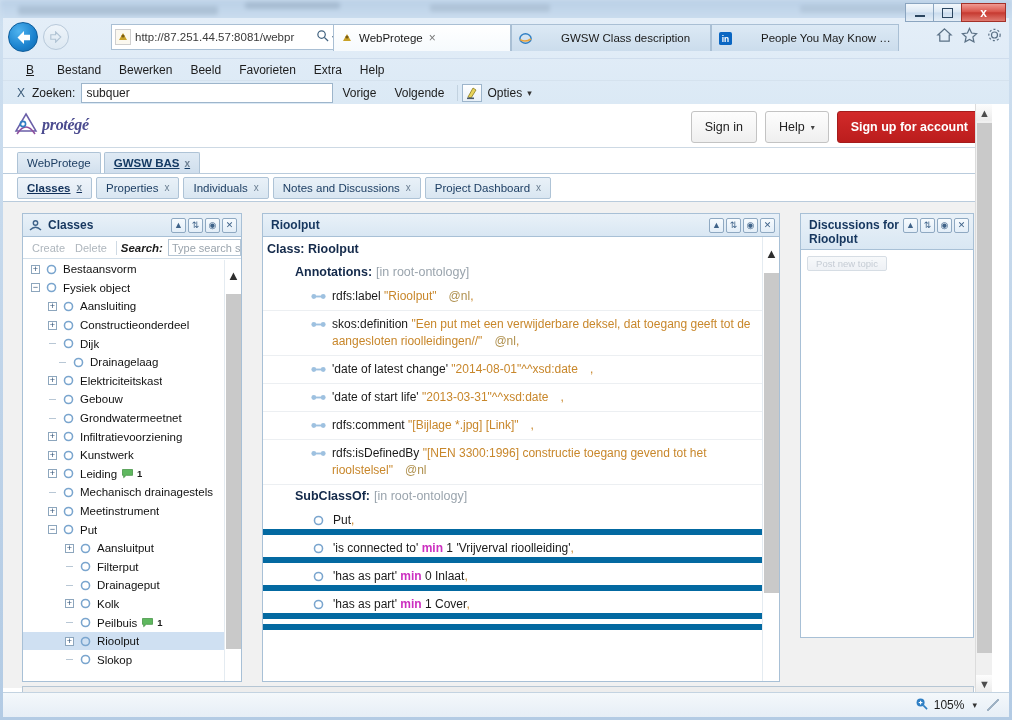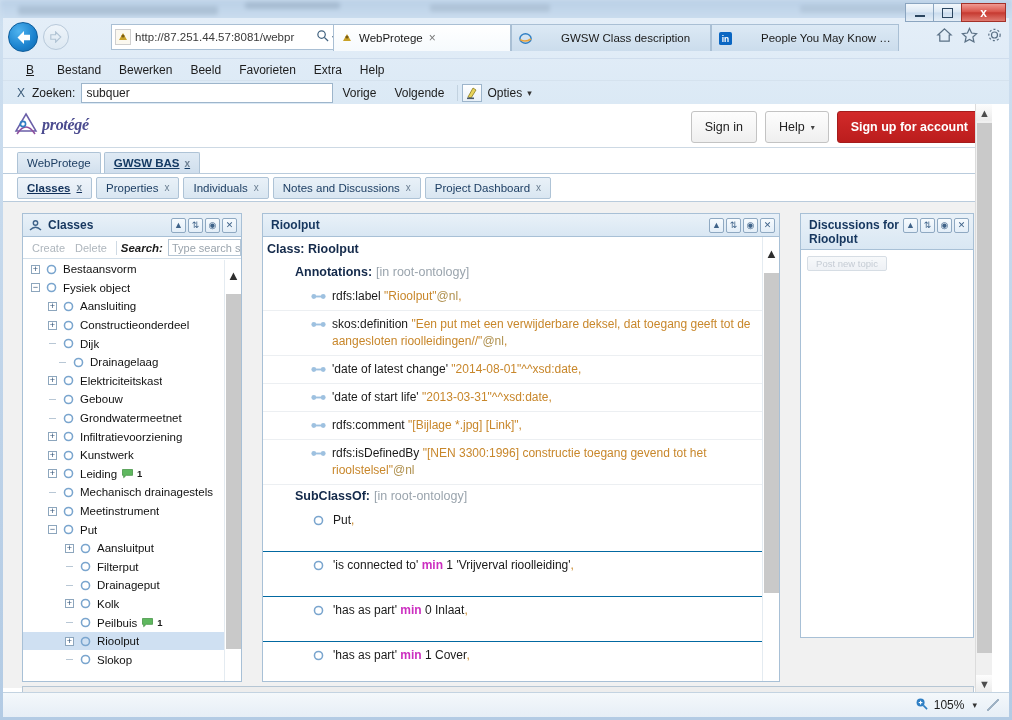--- a/index.html
+++ b/index.html
@@ -307,24 +307,24 @@
   .section-head b { color:#13294a; }
   .section-head .mute { color:#9aa4ad; font-weight:normal; margin-left:4px; }
   .arow {
     display:flex; align-items:flex-start; padding: 5px 8px 5px 70px;
     border-bottom:1px solid #eceff2; font-size:12px; line-height:17px;
     color:#1a1a1a;
   }
   .arow .bullet { flex:0 0 16px; margin: 2px 5px 0 -22px; width:16px; height:13px; display:flex; align-items:center;}
   .arow .txt { flex:1 1 auto; }
   .lit { color:#c8872b; }
-  .mute2 { color:#b0914f; }
+  .mute2 { color:#b0914f;margin-left:12px; }
   .sc-row {
-    display:flex; align-items:flex-start; padding: 5px 8px 22px 70px;
-    border-bottom:1px solid #0369a1; font-size:12px; line-height:17px; color:#1a1a1a;
+    display:flex; align-items:flex-start; padding: 5px 8px 0 70px;
+    border-bottom:6px solid #0369a1; font-size:12px; line-height:17px; color:#1a1a1a;
   }
   .sc-row .cbullet { flex:0 0 13px; margin: 2px 8px 0 -21px; width:13px;height:13px; display:flex;align-items:center;justify-content:center;}
   .kw { color:#cc2fc0; font-weight:bold; }
   .comma { color:#c8872b; }
 
   
   #cp-vsb { position:absolute; right:0; top:0; width:17px; bottom:0; background:#fff; border-left:1px solid #e4ebf1; }
   #cp-vsb .up { position:absolute; left:0; top:0; width:17px; height:33px; display:flex; align-items:center; justify-content:center; color:#2e2e2e; font-size:13px;}
   #cp-vsb .thumb { position:absolute; left:1px; top:36px; width:15px; height:320px; background:#c9c9c9; }
 

